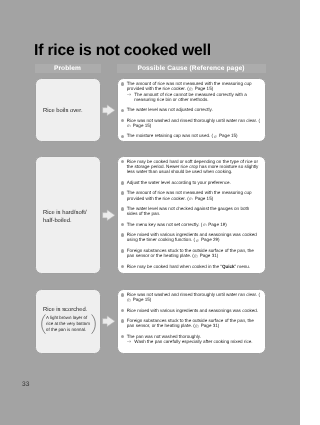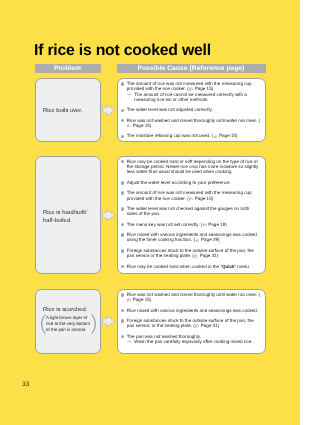--- a/index.html
+++ b/index.html
@@ -1,17 +1,17 @@
 <!DOCTYPE html>
 <html><head>
 <meta charset="utf-8">
 <style>
   html,body{margin:0;padding:0;}
   body{width:300px;height:425px;background:#ffffff;font-family:"Liberation Sans",sans-serif;text-rendering:geometricPrecision;}
-  .page{position:relative;width:300px;height:425px;overflow:hidden;background:#fde047;}
+  .page{position:relative;width:300px;height:425px;overflow:hidden;background:#a3a3a3;}
   .title{position:absolute;left:34px;top:41.5px;font-size:15.8px;font-weight:bold;color:#000;letter-spacing:-0.22px;white-space:nowrap;}
   .hdr{position:absolute;top:63.8px;height:9.6px;background:#acacac;color:#ffffff;font-size:6.6px;font-weight:bold;text-align:center;line-height:9.6px;letter-spacing:0.1px;}
   .hdr-problem{left:34.5px;width:66px;}
   .hdr-cause{left:116.5px;width:149px;}
   .pbox{position:absolute;left:34.5px;width:66px;border:0.7px solid #a0a0a0;border-radius:6.5px;background:#efefef;box-sizing:border-box;}
   .cbox{position:absolute;left:116.5px;width:149px;border:0.7px solid #a0a0a0;border-radius:6.5px;background:#ffffff;box-sizing:border-box;}
   .pinner{position:absolute;left:7.5px;right:2px;}
   .pinner.c{top:50%;transform:translateY(-50%);}
   .ptext{font-size:5.8px;color:#1c1c1c;line-height:7.4px;letter-spacing:0.02px;}
   .pnote{position:relative;font-size:4.45px;line-height:5.85px;color:#1c1c1c;margin-top:0.9px;margin-left:-2.3px;padding:0 5.35px;display:block;width:55.3px;box-sizing:border-box;}

